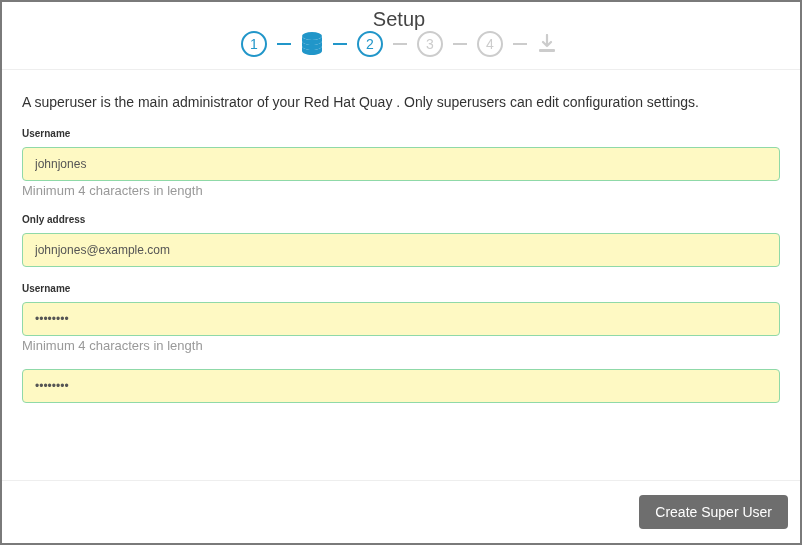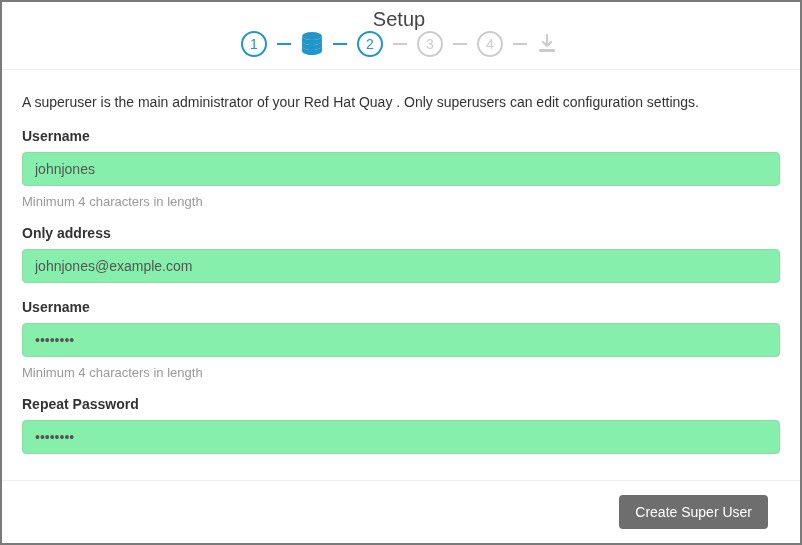--- a/index.html
+++ b/index.html
@@ -10,24 +10,24 @@
   .stepper { display: flex; align-items: center; gap: 10px; }
   .step-circle { width: 26px; height: 26px; border-radius: 50%; border: 2px solid #ccc; color: #ccc; font-size: 14px; display: flex; align-items: center; justify-content: center; font-weight: 400; }
   .step-circle.active { border-color: #2196c9; color: #2196c9; }
   .dash { width: 14px; height: 2px; background: #ccc; }
   .dash.active { background: #2196c9; }
   .db-icon { color: #2196c9; display:flex; align-items:center; }
   .dl-icon { color: #ccc; display:flex; align-items:center; }
   .body { padding: 24px 20px 10px 20px; flex: 1; overflow: auto; }
   .intro { font-size: 14px; color: #333; margin-bottom: 18px; }
   .field { margin-bottom: 16px; }
-  .field-label { font-size: 14px; font-weight: 700; color: #333; margin-bottom: 8px; display: block; }
-  .text-input { width: 100%; height: 34px; border: 1px solid #8fd9a8; background: #86efac; border-radius: 4px; padding: 0 12px; font-size: 14px; color: #555; outline: none; }
-  .hint { font-size: 13px; color: #999; margin-top: 8px; }
-  .footer { border-top: 1px solid #eee; padding: 14px 32px; display: flex; justify-content: flex-end; }
+  .field-label { font-size: 10px; font-weight: 700; color: #333; margin-bottom: 8px; display: block; }
+  .text-input { width: 100%; height: 34px; border: 1px solid #8fd9a8; background: #fef9c3; border-radius: 4px; padding: 0 12px; font-size: 12px; color: #555; outline: none; }
+  .hint { font-size: 13px; color: #999; margin-top: 2px; }
+  .footer { border-top: 1px solid #eee; padding: 14px 12px; display: flex; justify-content: flex-end; }
   .btn-primary { background: #6e6e6e; color: #fff; border: none; border-radius: 4px; padding: 9px 16px; font-size: 14px; cursor: pointer; }
 </style>
 </head>
 <body>
 
 <div class="frame">
   <div class="header">
     <div class="title">Setup</div>
     <div class="stepper">
       <div class="step-circle active">1</div>
@@ -70,21 +70,20 @@
       <input class="text-input" type="text" value="johnjones@example.com" style="">
     </div>
 
     <div class="field">
       <label class="field-label">Username</label>
       <input class="text-input" type="text" value="••••••••" style="">
       <div class="hint">Minimum 4 characters in length</div>
     </div>
 
     <div class="field">
-      <label class="field-label">Repeat Password</label>
       <input class="text-input" type="text" value="••••••••" style="">
     </div>
   </div>
 
   <div class="footer">
     <button class="btn-primary">Create Super User</button>
   </div>
 </div>
 
 </body></html>

